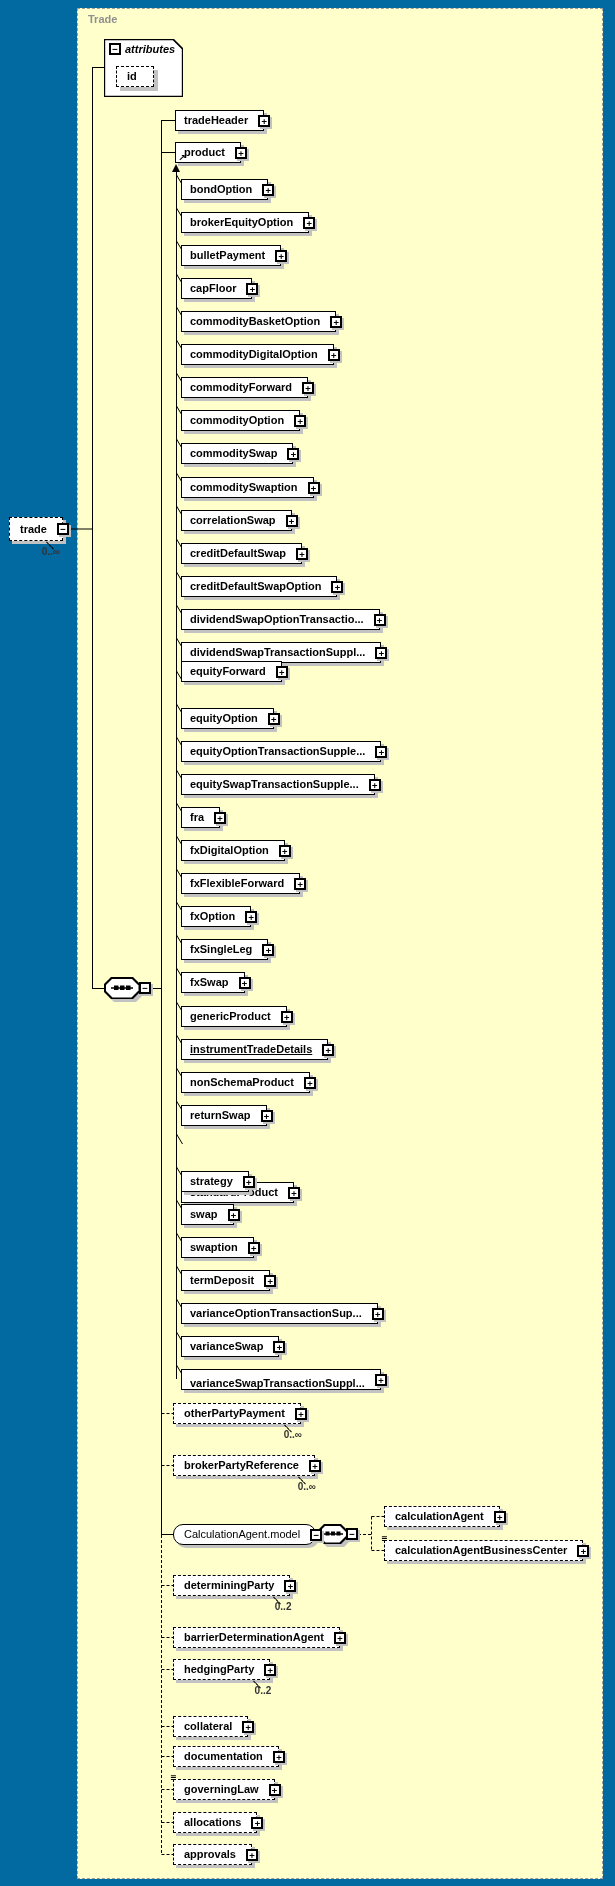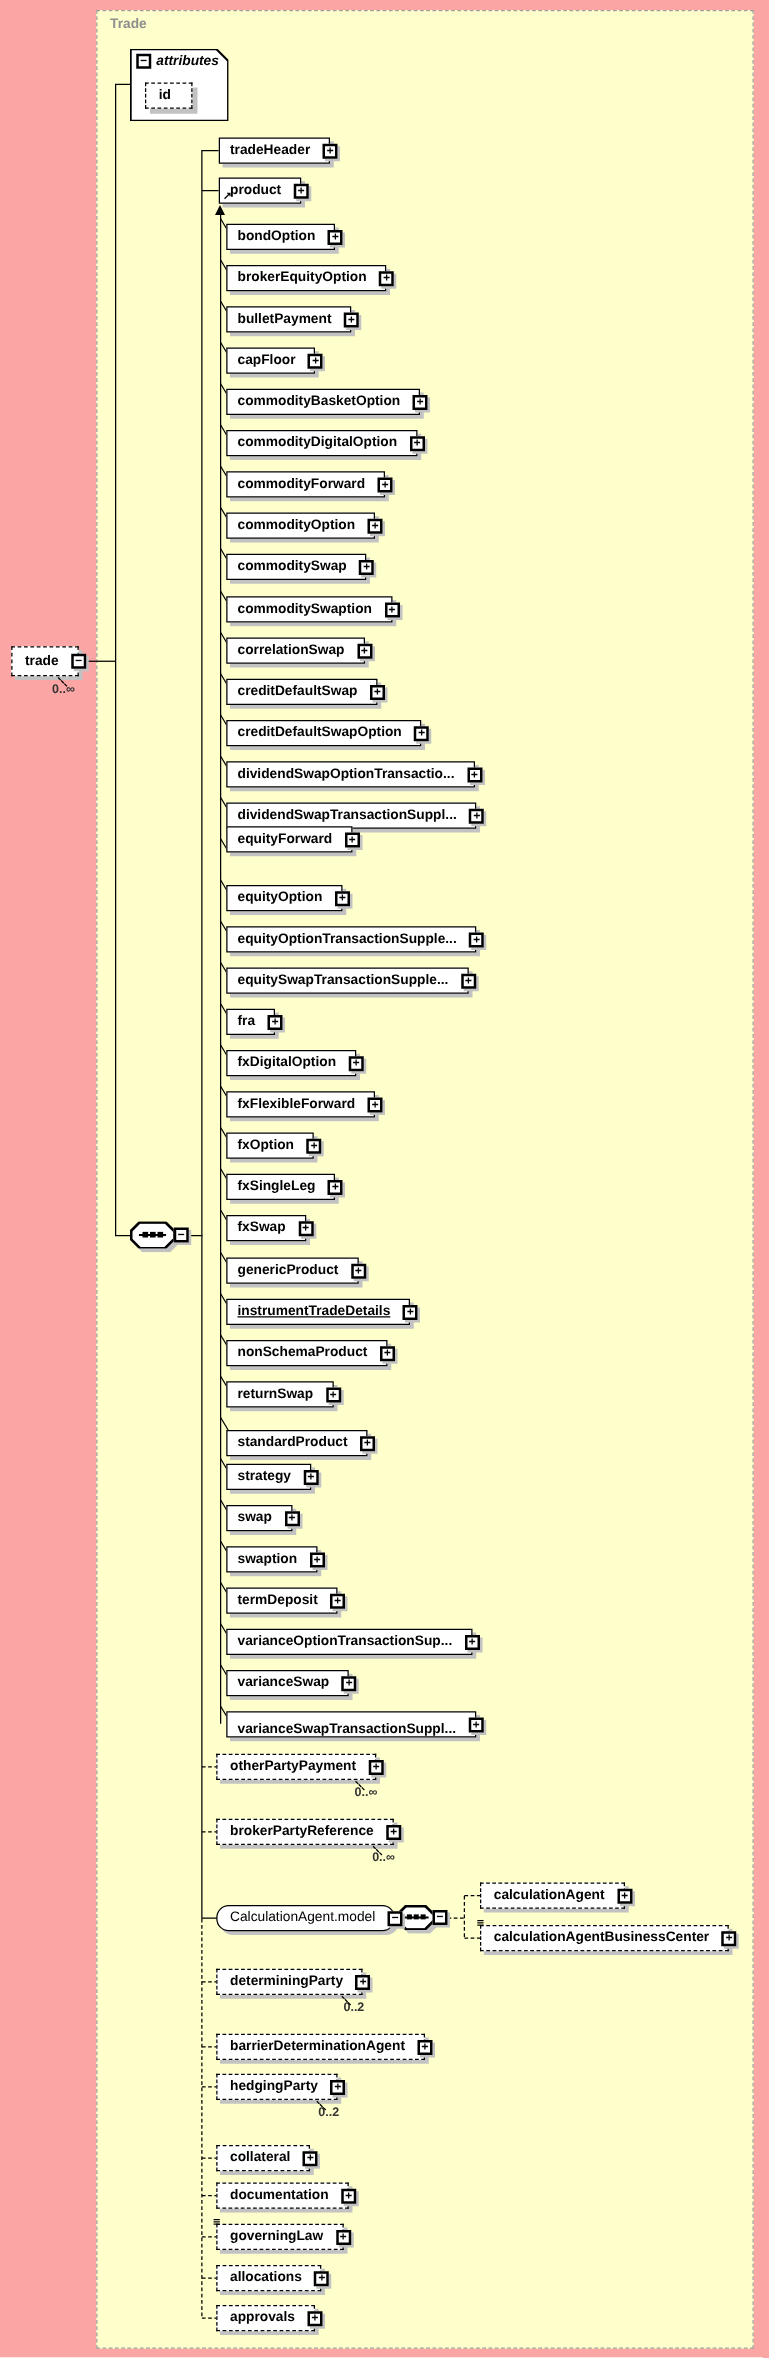--- a/index.html
+++ b/index.html
@@ -2,21 +2,21 @@
 <html style="--canvas: #ffffcc; --shadow: #c2c2c2; --frame-border: #9e9e9e; --title: #8f8f8f; --ink: #000000;"><head>
 <meta charset="utf-8">
 <style>
   :root{
     --canvas:#ffffcc; --shadow:#c2c2c2; --frame-border:#9e9e9e;
     --title:#8f8f8f; --ink:#000;
     --oct:polygon(7px 0,calc(100% - 7px) 0,100% 7px,100% calc(100% - 7px),calc(100% - 7px) 100%,7px 100%,0 calc(100% - 7px),0 7px);
     --cut:polygon(0 0,calc(100% - 9px) 0,100% 9px,100% 100%,0 100%);
   }
   html,body{margin:0;padding:0;background:#fff;}
-  #stage{position:relative;width:615px;height:1886px;background:#fca5a5;overflow:hidden;
+  #stage{position:relative;width:615px;height:1886px;background:#0369a1;overflow:hidden;
          font-family:"Liberation Sans","DejaVu Sans",sans-serif;}
   .frame{position:absolute;left:77px;top:8px;width:524px;height:1869px;
          background:var(--canvas);border:1px dashed var(--frame-border);z-index:0;}
   .frame-title{position:absolute;left:10px;top:4px;font:bold 11px "Liberation Sans",sans-serif;color:var(--title);}
   svg.connectors{position:absolute;left:0;top:0;z-index:1;}
   .ebox{position:absolute;z-index:2;height:21px;box-sizing:border-box;background:#fff;
         border:1.5px solid var(--ink);box-shadow:3px 3px 0 var(--shadow);
         display:flex;align-items:center;white-space:nowrap;
         padding:0 15px 0 8px;font:bold 11px "Liberation Sans",sans-serif;color:#000;}
   .ebox.dashed{border:1px dashed var(--ink);padding:0 15px 0 10px;}
@@ -296,21 +296,21 @@
     <span class="ico">+</span>
   </div>
     <div class="ebox" style="left: 181px; top: 1072px;">
     <span class="lbl">nonSchemaProduct</span>
     <span class="ico">+</span>
   </div>
     <div class="ebox" style="left: 181px; top: 1105px;">
     <span class="lbl">returnSwap</span>
     <span class="ico">+</span>
   </div>
-    <div class="ebox" style="left: 181px; top: 1144px;">
+    <div class="ebox" style="left: 181px; top: 1182px;">
     <span class="lbl">standardProduct</span>
     <span class="ico">+</span>
   </div>
     <div class="ebox" style="left: 181px; top: 1171px;">
     <span class="lbl">strategy</span>
     <span class="ico">+</span>
   </div>
     <div class="ebox" style="left: 181px; top: 1204px;">
     <span class="lbl">swap</span>
     <span class="ico">+</span>

